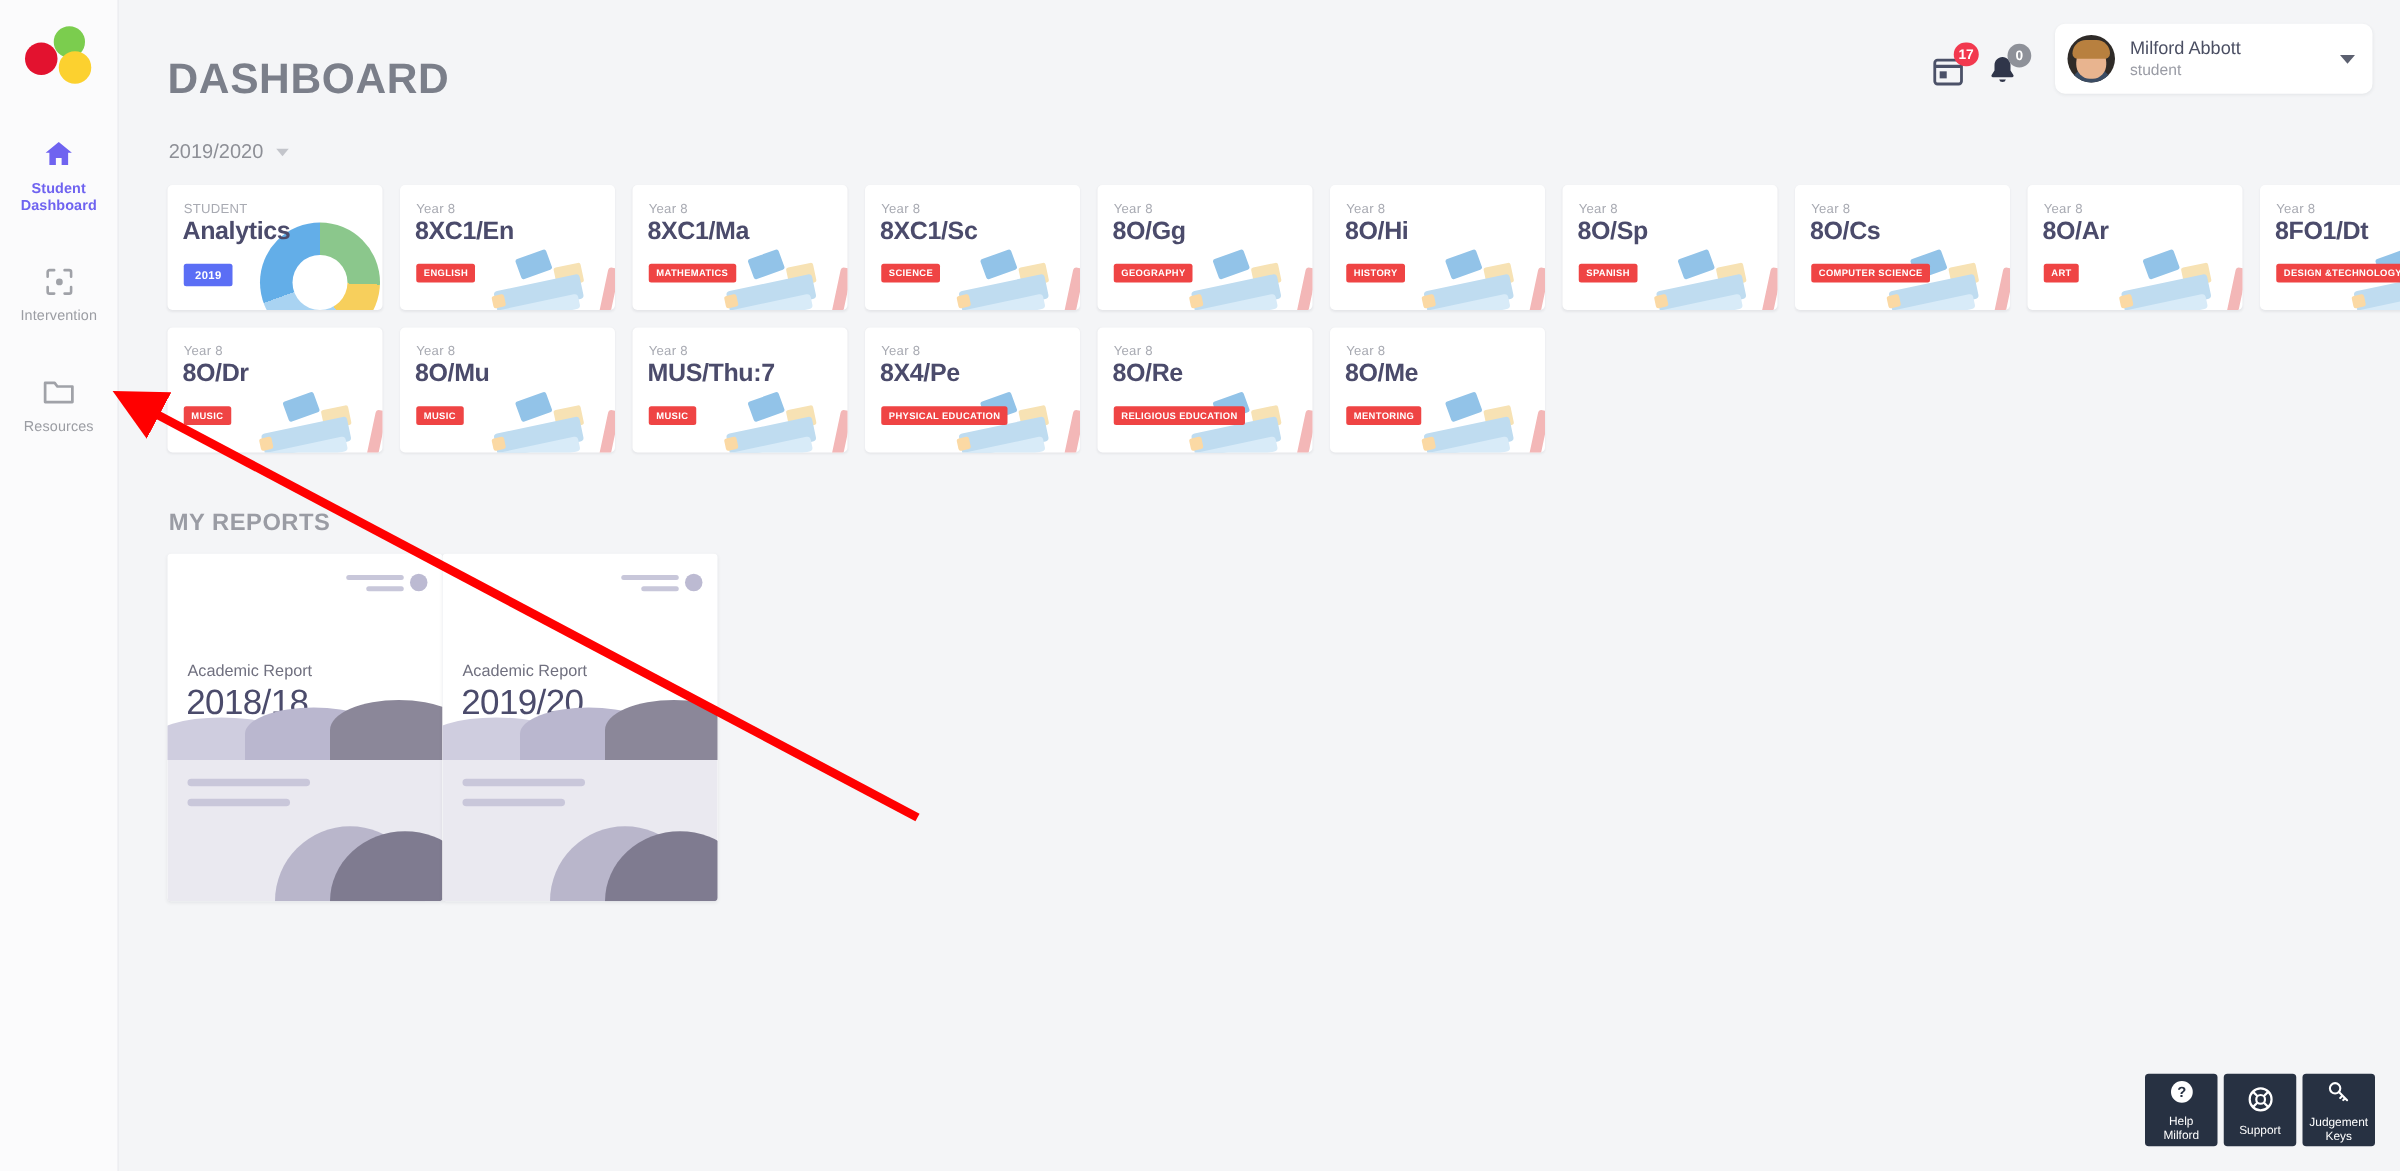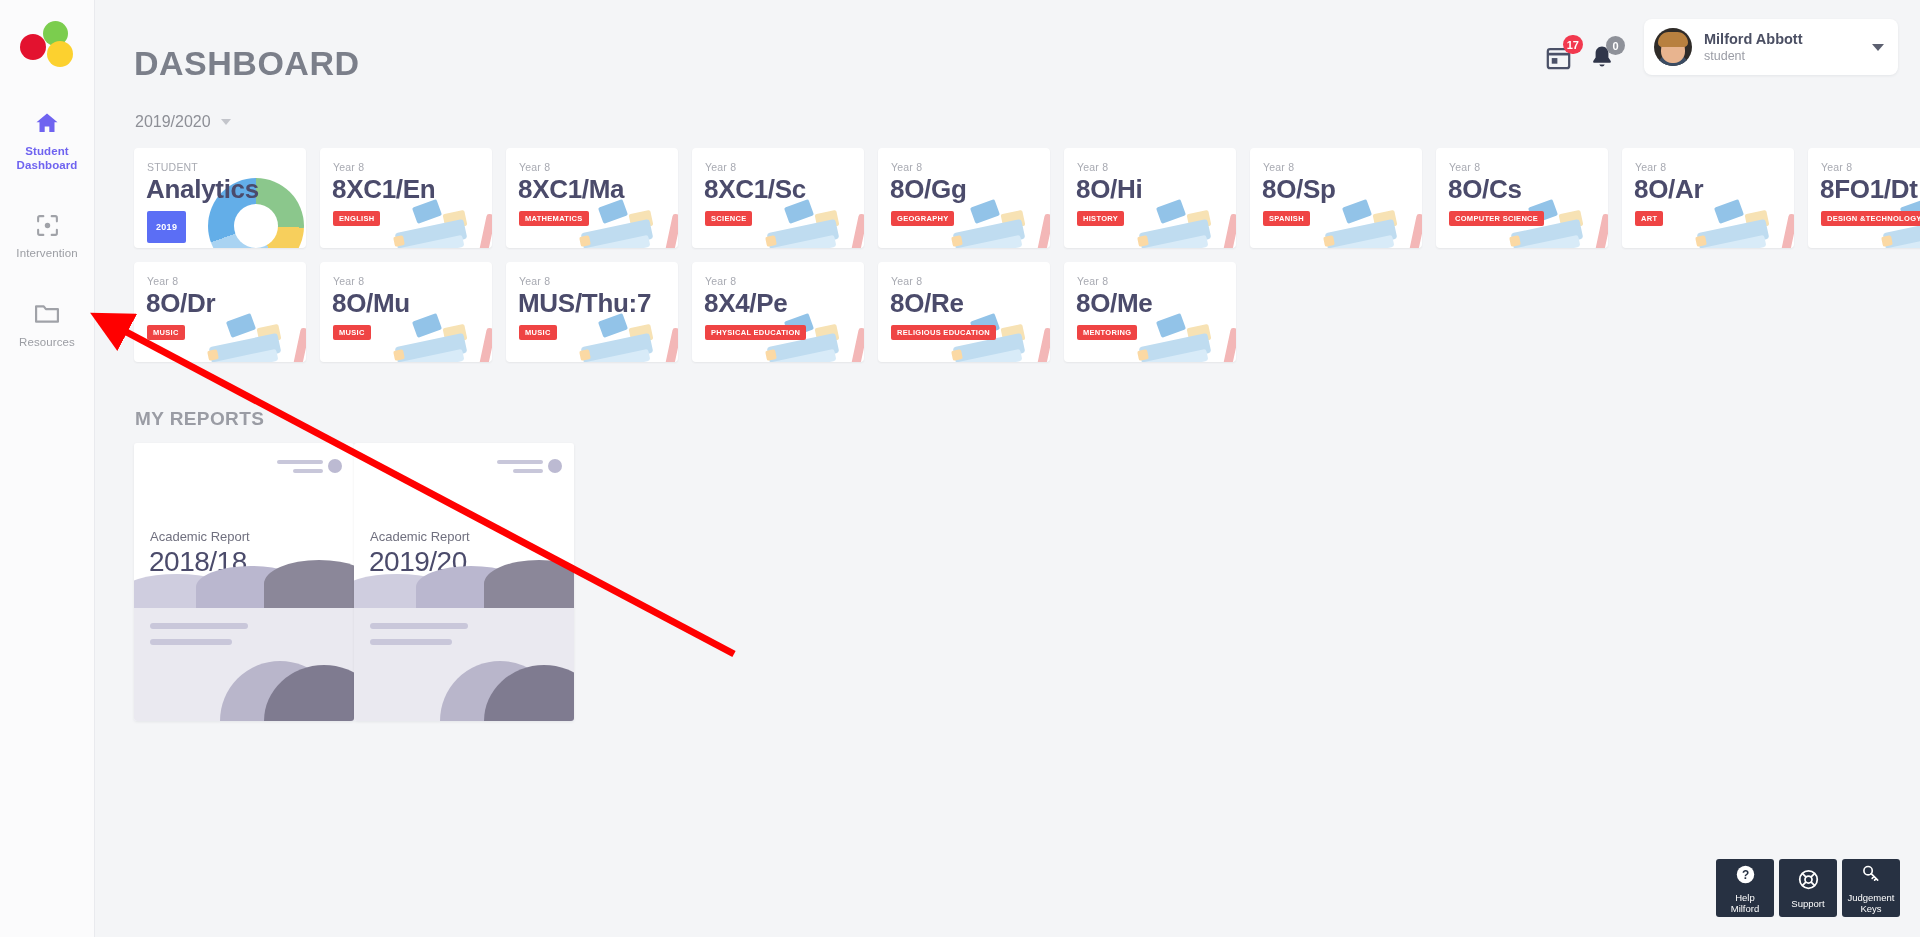--- a/index.html
+++ b/index.html
@@ -77,47 +77,47 @@
     width: 38px; height: 38px; border-radius: 50%; overflow: hidden;
     background: #2f2b28; flex: 0 0 38px; position: relative;
   }
   .avatar .face { position: absolute; left: 7px; top: 9px; width: 24px; height: 26px;
     background: #e8b48f; border-radius: 50% 50% 45% 45%; }
   .avatar .hair { position: absolute; left: 4px; top: 4px; width: 30px; height: 15px;
     background: #b8803f; border-radius: 15px 15px 6px 6px; }
   .avatar .body { position: absolute; left: 2px; bottom: -3px; width: 34px; height: 14px;
     background: #3b4c63; border-radius: 14px 14px 0 0; }
   .user-text { margin-left: 12px; flex: 1; overflow: hidden; }
-  .user-name { font-size: 14.5px; font-weight: bold; color: #4b4f63; line-height: 18px; }
+  .user-name { font-size: 14.5px; font-weight: normal; color: #4b4f63; line-height: 18px; }
   .user-role { font-size: 12.5px; color: #9a9ca5; line-height: 16px; }
   .chip-caret {
     width: 0; height: 0; border-left: 6px solid transparent;
     border-right: 6px solid transparent; border-top: 7px solid #5c6070;
   }
 
   
   .cards-area { position: absolute; left: 134px; top: 148px; width: 1742px; }
   .card-row { display: flex; gap: 14px; margin-bottom: 14px; }
   .class-card {
     position: relative; width: 172px; height: 100px; background: #fff;
     border-radius: 4px; box-shadow: 0 1px 2px rgba(40,45,60,.07);
     overflow: hidden; cursor: pointer; flex: 0 0 172px;
   }
   .cc-sub { position: absolute; left: 13px; top: 13px; font-size: 10.5px; color: #a8aab2; letter-spacing: .2px; }
   .cc-title {
-    position: absolute; left: 12px; top: 26px; font-size: 26px; font-weight: bold;
+    position: absolute; left: 12px; top: 26px; font-size: 20px; font-weight: bold;
     color: #4b4b6b; letter-spacing: -.3px; white-space: nowrap;
   }
   .cc-badge {
     position: absolute; left: 13px; top: 63px; height: 15px;
     background: #ef4444; border-radius: 2px; color: #fff;
     font-size: 7.5px; font-weight: bold; letter-spacing: .3px;
     padding: 0 6px; display: flex; align-items: center; white-space: nowrap;
   }
-  .cc-badge.blue { background: #5b6ef5; font-size: 9px; height: 32px; padding: 0 9px; }
+  .cc-badge.blue { background: #5b6ef5; font-size: 9px; height: 18px; padding: 0 9px; }
 
   
   .art { position: absolute; right: -4px; bottom: -10px; width: 104px; height: 62px; }
   .art i { position: absolute; display: block; border-radius: 2px; }
   .art .ruler { width: 70px; height: 20px; background: #bfdcf0; left: 4px; top: 30px;
     transform: rotate(-12deg); border-radius: 3px; }
   .art .ruler2 { width: 70px; height: 12px; background: #d8ebf8; left: 2px; top: 46px;
     transform: rotate(-12deg); border-radius: 3px; }
   .art .book { width: 26px; height: 17px; background: #92c3e8; left: 22px; top: 7px;
     transform: rotate(-20deg); }

